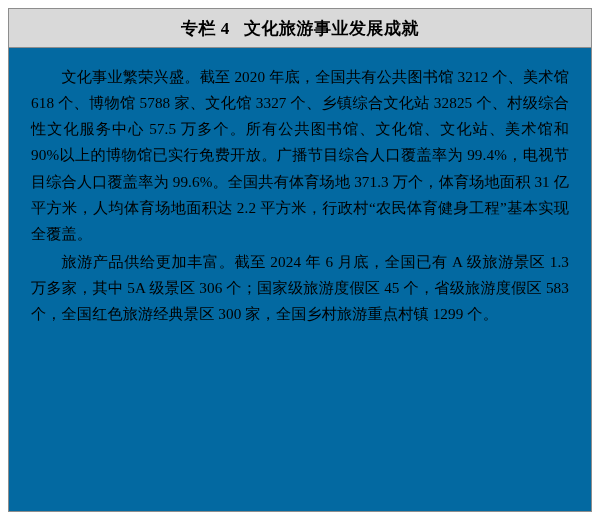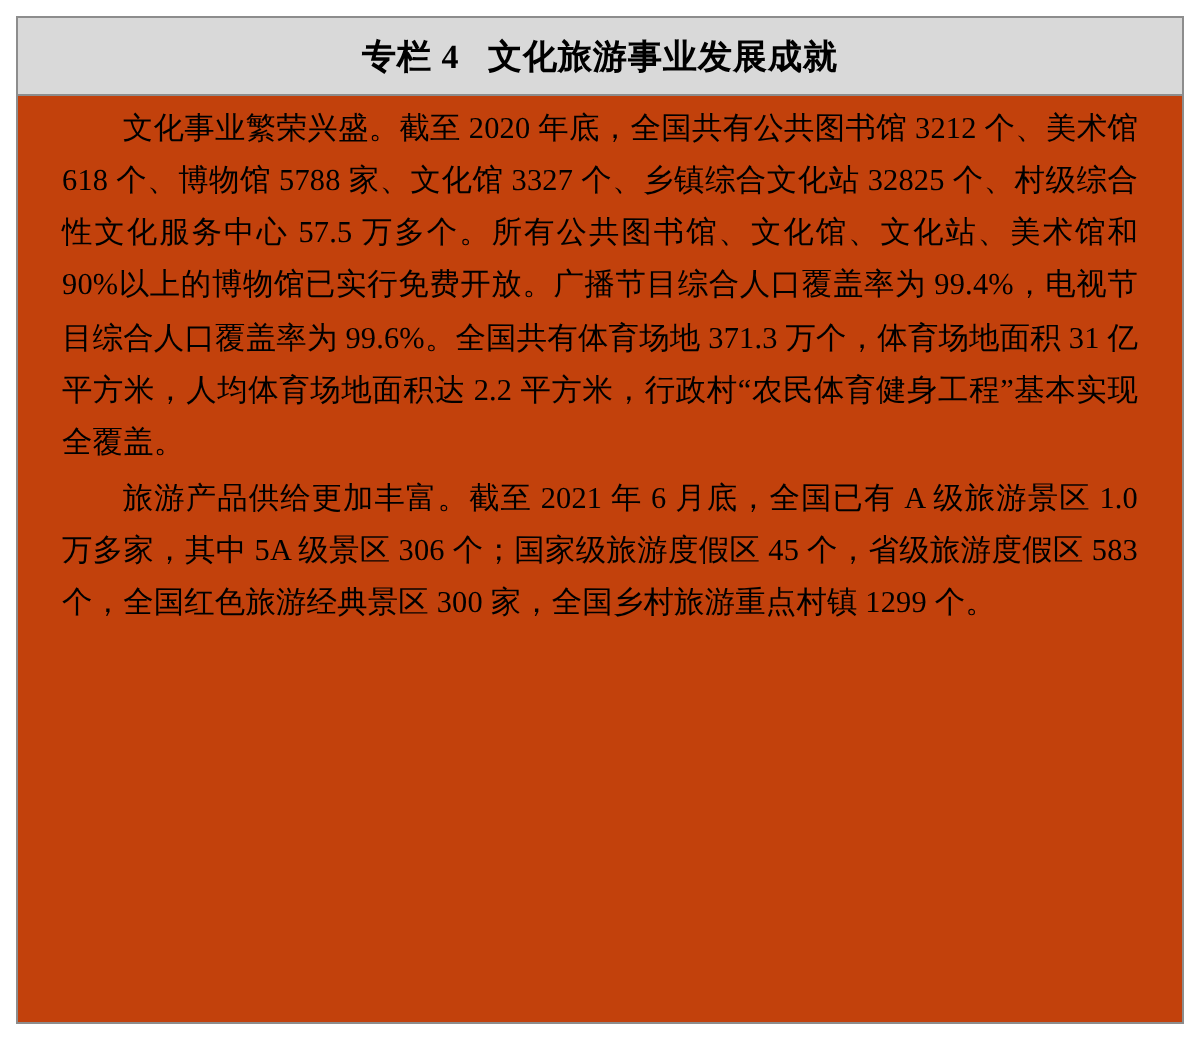--- a/index.html
+++ b/index.html
@@ -14,39 +14,39 @@
     overflow: hidden;
   }
   .panel {
     position: absolute;
     left: 8px;
     top: 8px;
     width: 584px;
     height: 504px;
     box-sizing: border-box;
     border: 1px solid #8d8d8d;
-    background: #c2410c;
+    background: #0369a1;
   }
   .panel-header {
     height: 38px;
     background: #d9d9d9;
     border-bottom: 1px solid #8d8d8d;
     display: flex;
     align-items: center;
     justify-content: center;
   }
   .panel-title {
     font-size: 17px;
     font-weight: bold;
     color: #000000;
     letter-spacing: 0.5px;
     white-space: pre;
   }
   .panel-body {
-    padding: 4px 22px 10px 22px;
+    padding: 16px 22px 10px 22px;
   }
   .para {
     font-size: 15.2px;
     line-height: 1.72;
     color: #000000;
     text-align: justify;
     text-justify: inter-character;
     text-indent: 2em;
     margin: 0 0 2px 0;
     letter-spacing: 0.1px;
@@ -54,15 +54,15 @@
 </style>
 </head>
 <body>
 
 <div class="panel">
   <div class="panel-header">
     <div class="panel-title">专栏 4   文化旅游事业发展成就</div>
   </div>
   <div class="panel-body">
     <p class="para">文化事业繁荣兴盛。截至 2020 年底，全国共有公共图书馆 3212 个、美术馆 618 个、博物馆 5788 家、文化馆 3327 个、乡镇综合文化站 32825 个、村级综合性文化服务中心 57.5 万多个。所有公共图书馆、文化馆、文化站、美术馆和 90%以上的博物馆已实行免费开放。广播节目综合人口覆盖率为 99.4%，电视节目综合人口覆盖率为 99.6%。全国共有体育场地 371.3 万个，体育场地面积 31 亿平方米，人均体育场地面积达 2.2 平方米，行政村“农民体育健身工程”基本实现全覆盖。</p>
-    <p class="para">旅游产品供给更加丰富。截至 2021 年 6 月底，全国已有 A 级旅游景区 1.0 万多家，其中 5A 级景区 306 个；国家级旅游度假区 45 个，省级旅游度假区 583 个，全国红色旅游经典景区 300 家，全国乡村旅游重点村镇 1299 个。</p>
+    <p class="para">旅游产品供给更加丰富。截至 2024 年 6 月底，全国已有 A 级旅游景区 1.3 万多家，其中 5A 级景区 306 个；国家级旅游度假区 45 个，省级旅游度假区 583 个，全国红色旅游经典景区 300 家，全国乡村旅游重点村镇 1299 个。</p>
   </div>
 </div>
 
 </body></html>

